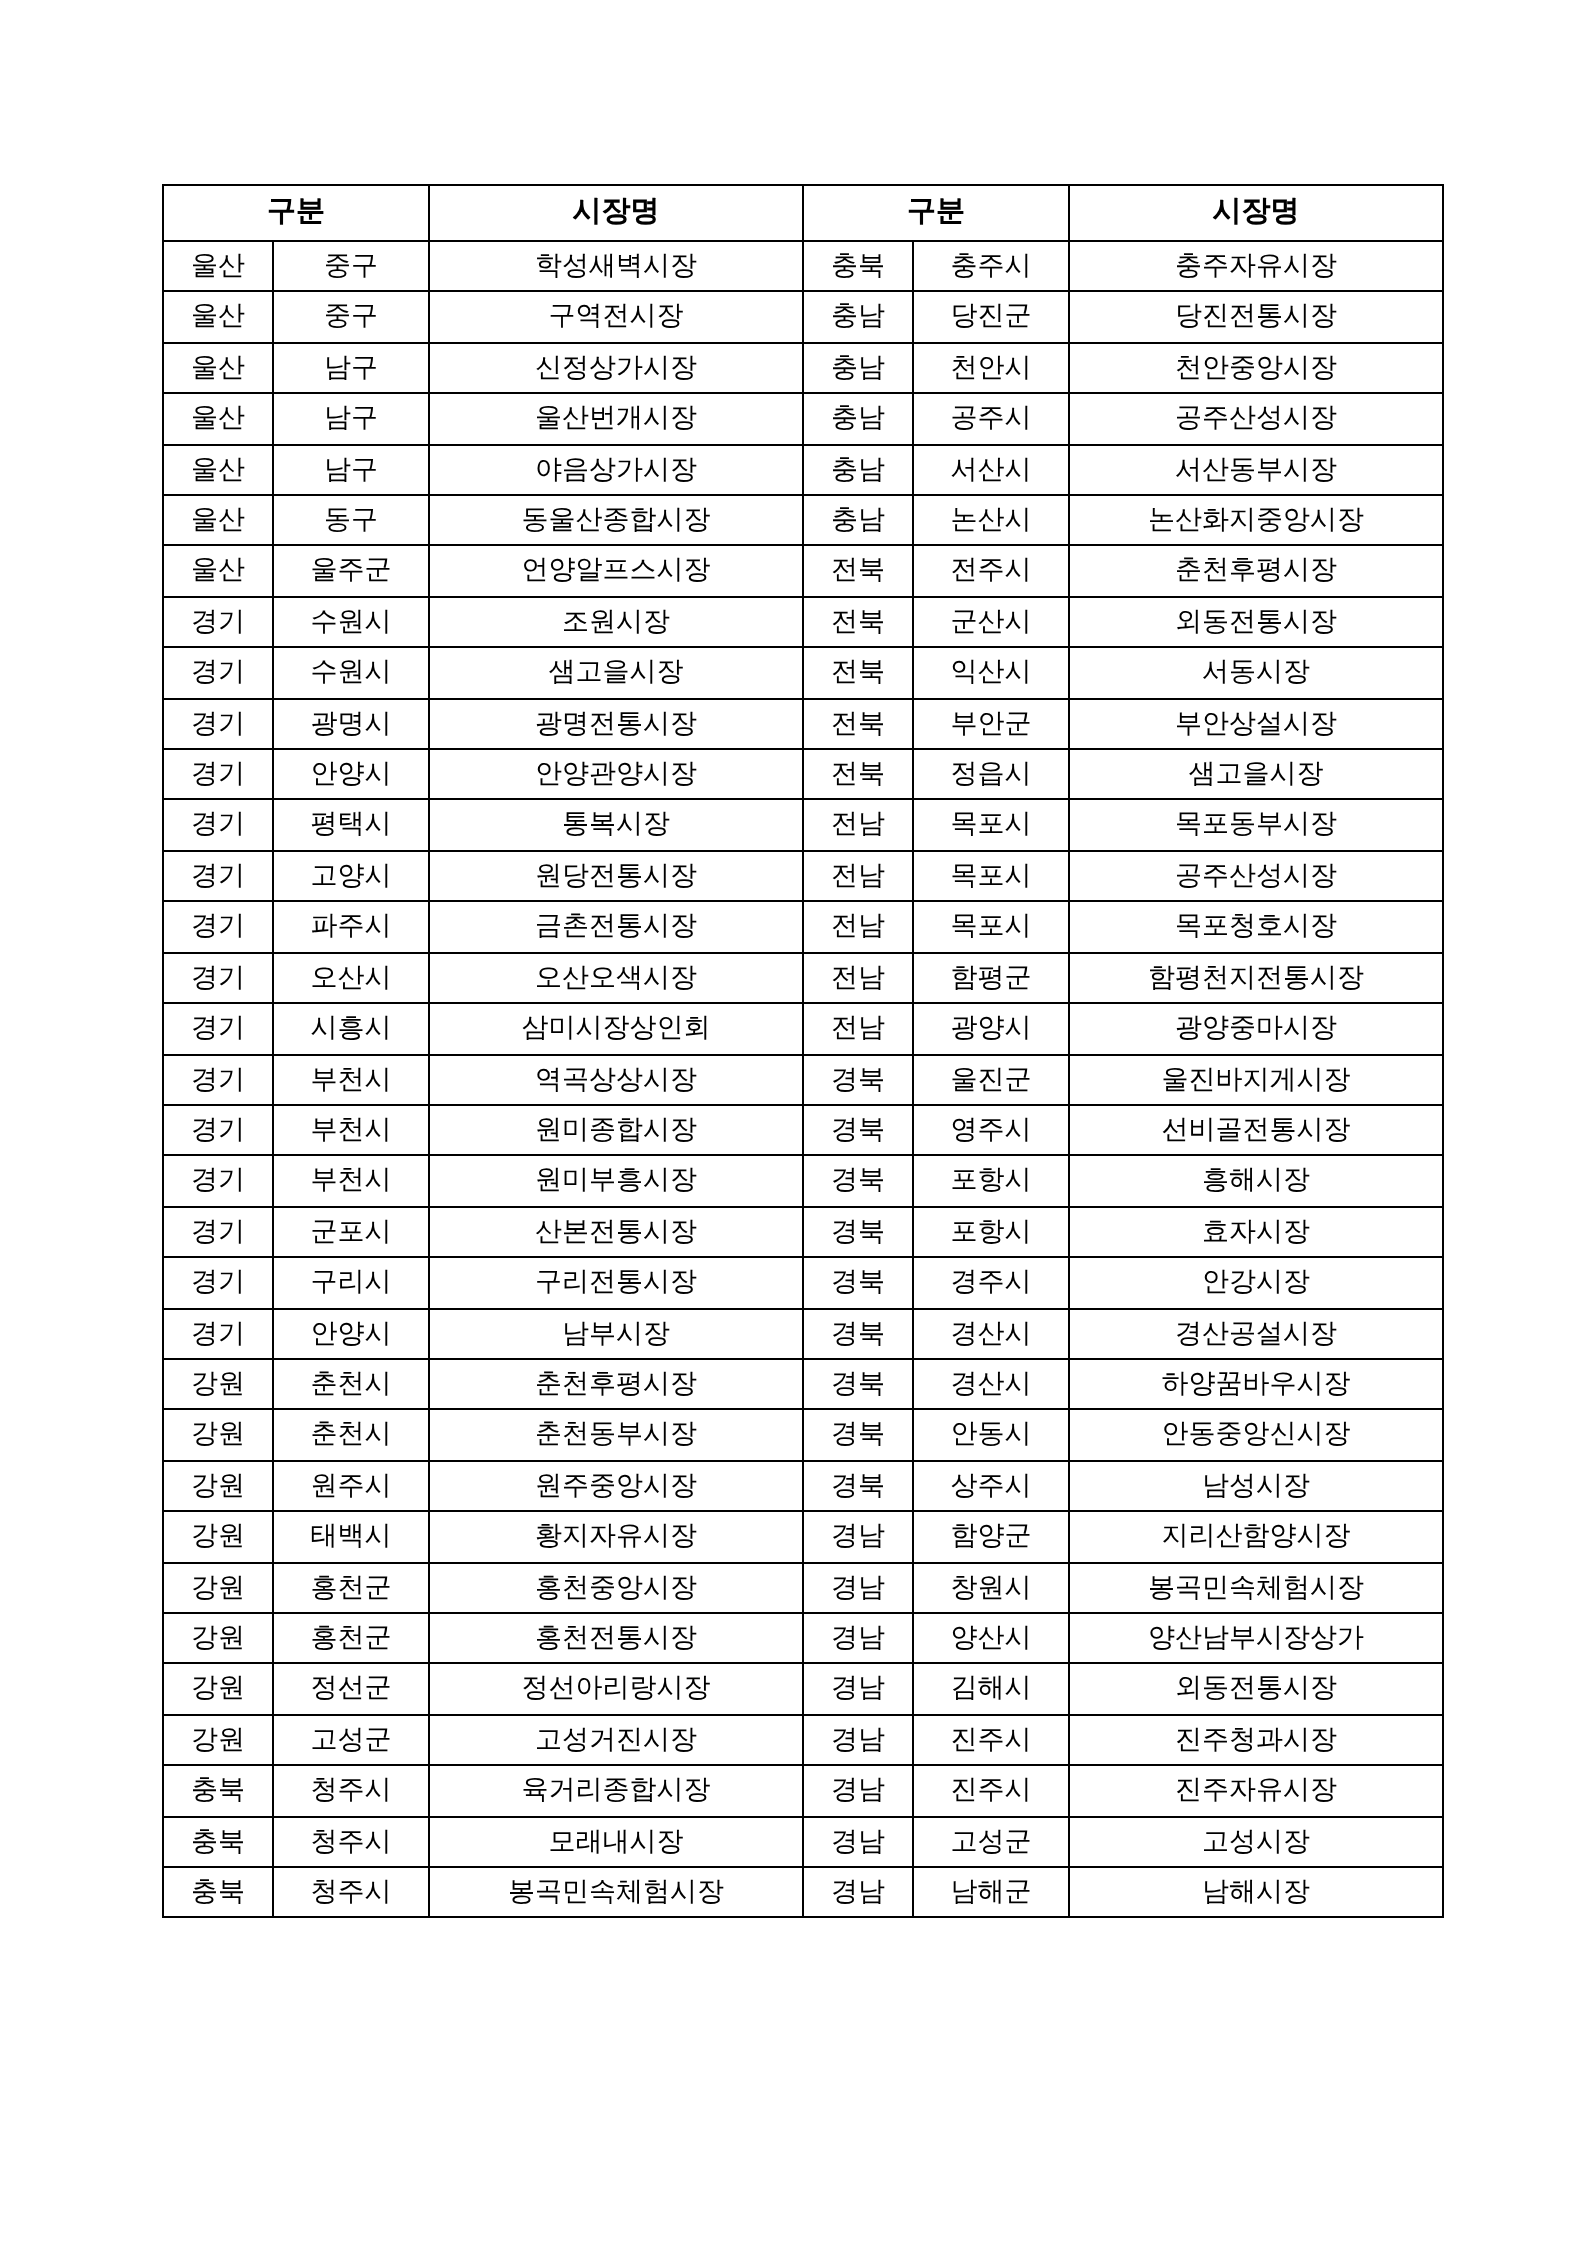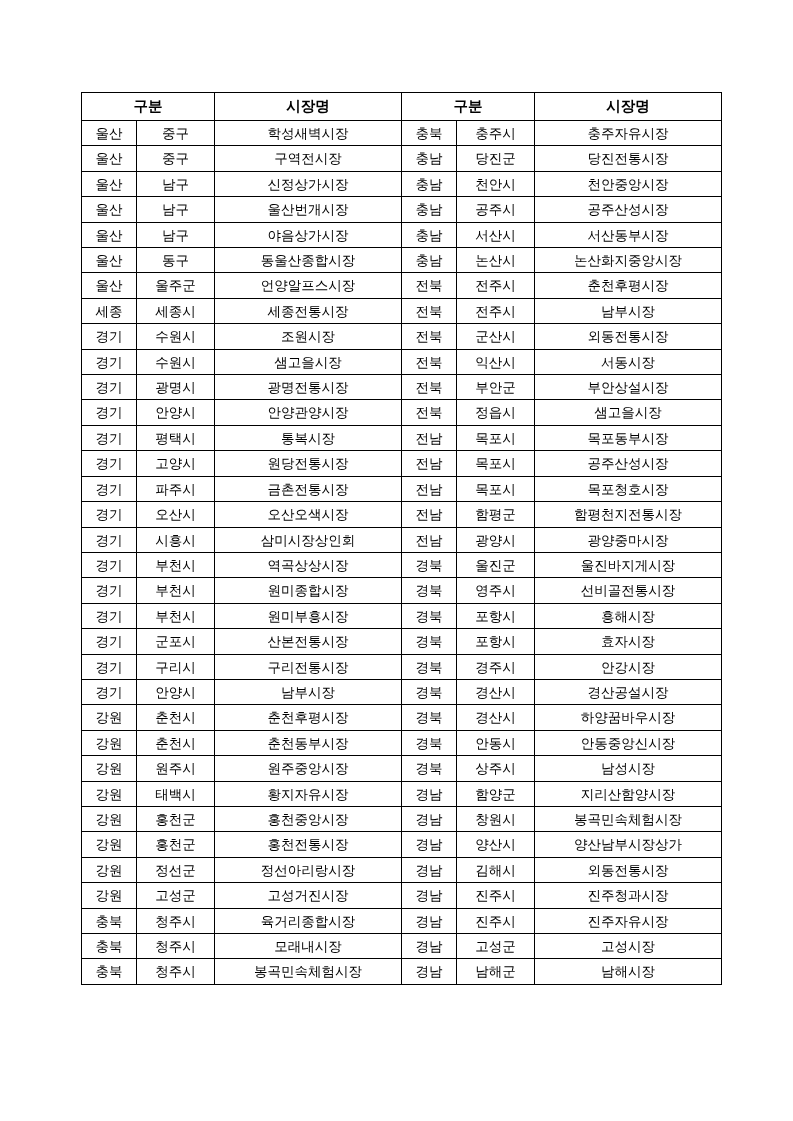--- a/index.html
+++ b/index.html
@@ -140,28 +140,20 @@
           </tr>
           <tr>
             <td>울산</td>
             <td>울주군</td>
             <td>언양알프스시장</td>
             <td class="mid-start">전북</td>
             <td>전주시</td>
             <td>춘천후평시장</td>
           </tr>
           <tr>
-            <td>세종</td>
-            <td>세종시</td>
-            <td>세종전통시장</td>
-            <td class="mid-start">전북</td>
-            <td>전주시</td>
-            <td>남부시장</td>
-          </tr>
-          <tr>
             <td>경기</td>
             <td>수원시</td>
             <td>조원시장</td>
             <td class="mid-start">전북</td>
             <td>군산시</td>
             <td>외동전통시장</td>
           </tr>
           <tr>
             <td>경기</td>
             <td>수원시</td>

